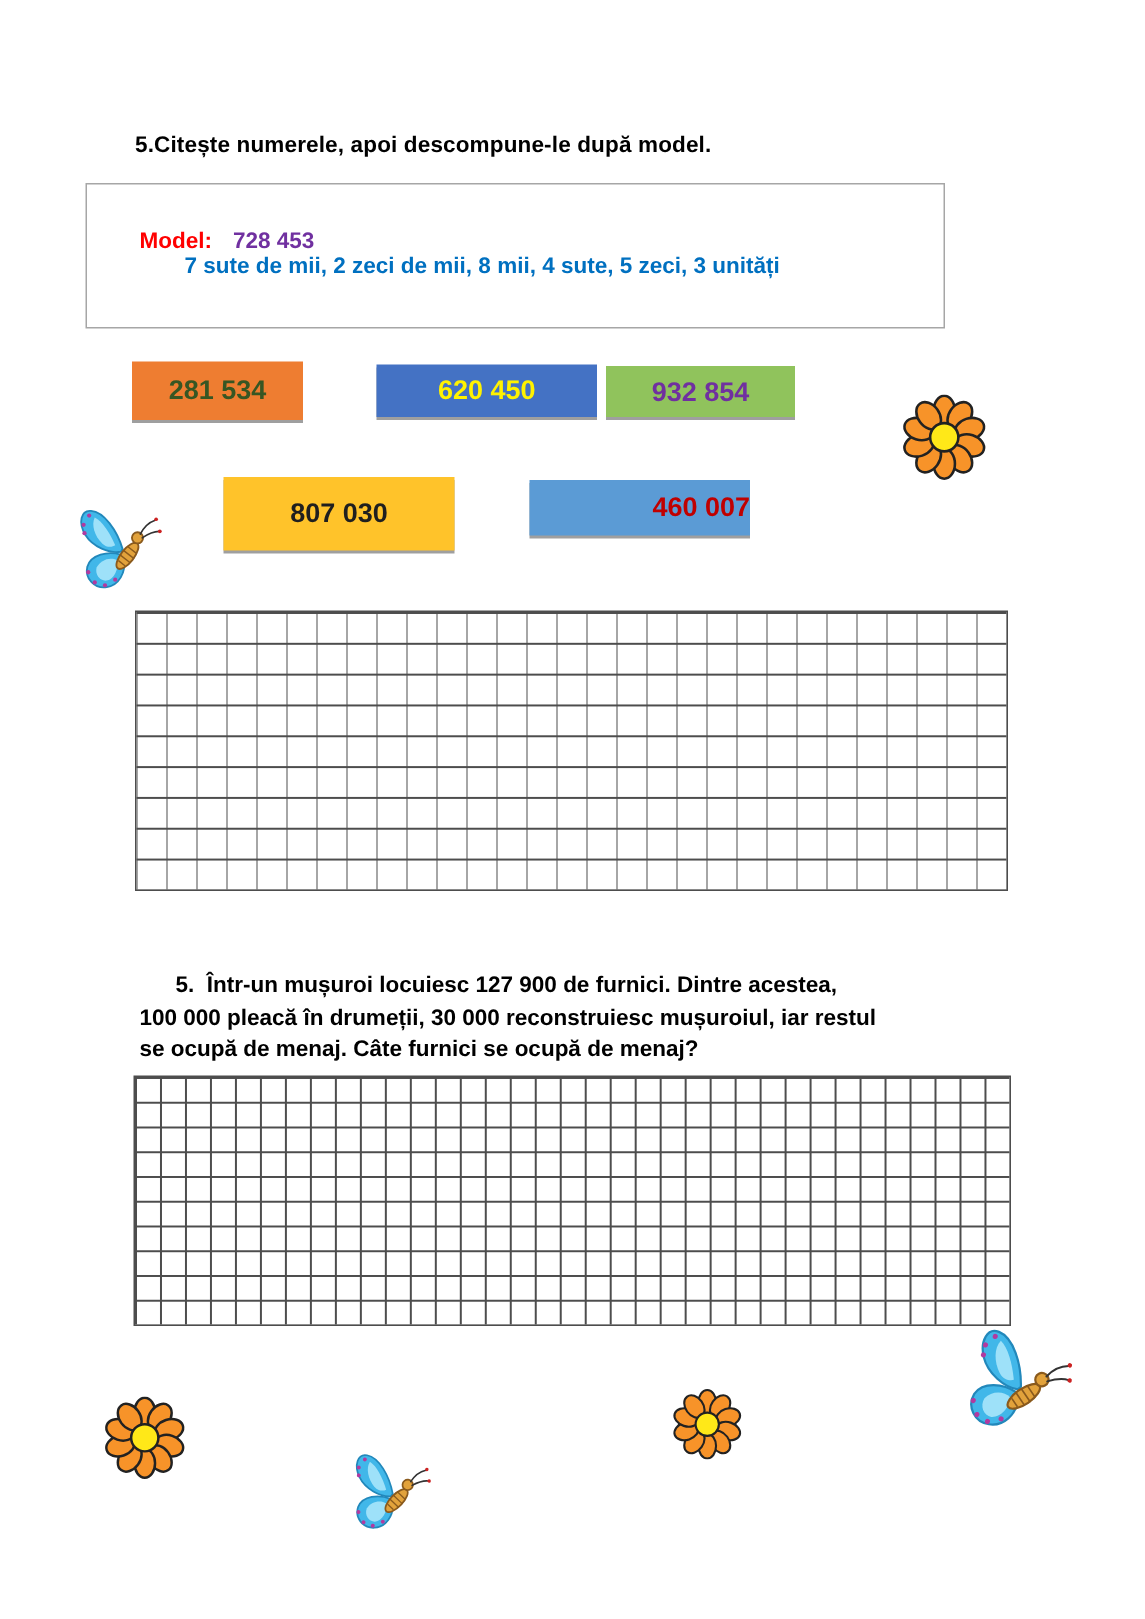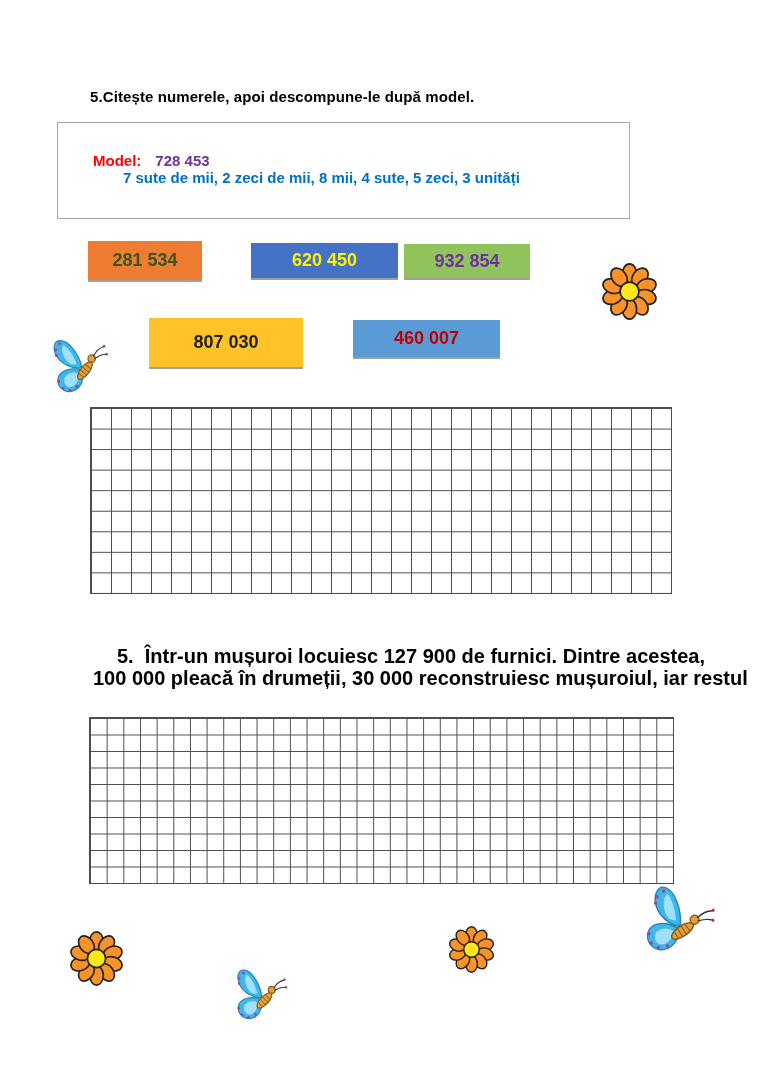--- a/index.html
+++ b/index.html
@@ -18,35 +18,35 @@
   #model-number{margin-left:14px;}
   #model-line2{position:absolute;left:65px;top:46px;font-size:15px;text-align:right;}
 
   
   .card{position:absolute;display:flex;align-items:center;justify-content:center;
         font-size:18px;box-shadow:0 2px 0 rgba(80,80,80,.55);}
   #card-0{left:88px; top:241px;width:114px;height:39px;}
   #card-1{left:227px;top:243px;width:147px;height:35px;margin-left:24px;}
   #card-2{left:404px;top:244px;width:126px;height:34px;}
   #card-3{left:149px;top:318px;width:154px;height:49px;}
-  #card-4{left:353px;top:320px;width:147px;height:37px;}
+  #card-4{left:353px;top:320px;width:147px;height:37px;justify-content:flex-end;}
 
   
   .grid{position:absolute;border:1px solid #4d4d4d;
     background-image:
       linear-gradient(to right,#4d4d4d 1px,transparent 1px),
       linear-gradient(to bottom,#4d4d4d 1px,transparent 1px);
     background-color:#fff;}
   #answer-grid-1{left:90px;top:407px;width:580px;height:185px;
     background-size:calc(100%/29) calc(100%/9);}
   #answer-grid-2{left:89px;top:717px;width:583px;height:165px;
     background-size:calc(100%/35) calc(100%/10);}
 
   
-  #word-problem{left:93px;top:646px;font-size:20px;line-height:21.5px;}
+  #word-problem{left:93px;top:646px;font-size:15px;line-height:21.5px;}
   .problem-line{white-space:pre-wrap;}
 
   
   .deco{position:absolute;pointer-events:none;}
   #flower-top-right{left:601px;top:263px;width:57px;height:57px;}
   #flower-bottom-left{left:69px;top:931px;width:55px;height:55px;}
   #flower-bottom-middle{left:448px;top:926px;width:47px;height:47px;}
   #butterfly-left{left:52px;top:335px;width:62px;height:62px;}
   #butterfly-bottom-middle{left:229px;top:967px;width:68px;height:58px;transform:rotate(6deg);}
   #butterfly-bottom-right{left:642px;top:888px;width:80px;height:74px;transform:rotate(18deg);}
@@ -126,20 +126,21 @@
   </div>
   <div class="card" id="card-4" style="background: rgb(91, 155, 213);">
     <span style="color: rgb(192, 0, 0);">460 007</span>
   </div>
 
   <div class="grid" id="answer-grid-1"></div>
 
   <div class="abs" id="word-problem">
     <div class="problem-line" style="padding-left:24px">5.  Într-un mușuroi locuiesc 127 900 de furnici. Dintre acestea,</div>
     <div class="problem-line">100 000 pleacă în drumeții, 30 000 reconstruiesc mușuroiul, iar restul</div>
+    <div class="problem-line">se ocupă de menaj. Câte furnici se ocupă de menaj?</div>
   </div>
 
   <div class="grid" id="answer-grid-2"></div>
 
   <svg class="deco" id="flower-top-right" viewBox="0 0 100 100">
       <use href="#flower-def"></use>
     </svg>
   <svg class="deco" id="butterfly-left" viewBox="0 0 100 100">
       <use href="#butterfly-def"></use>
     </svg>

